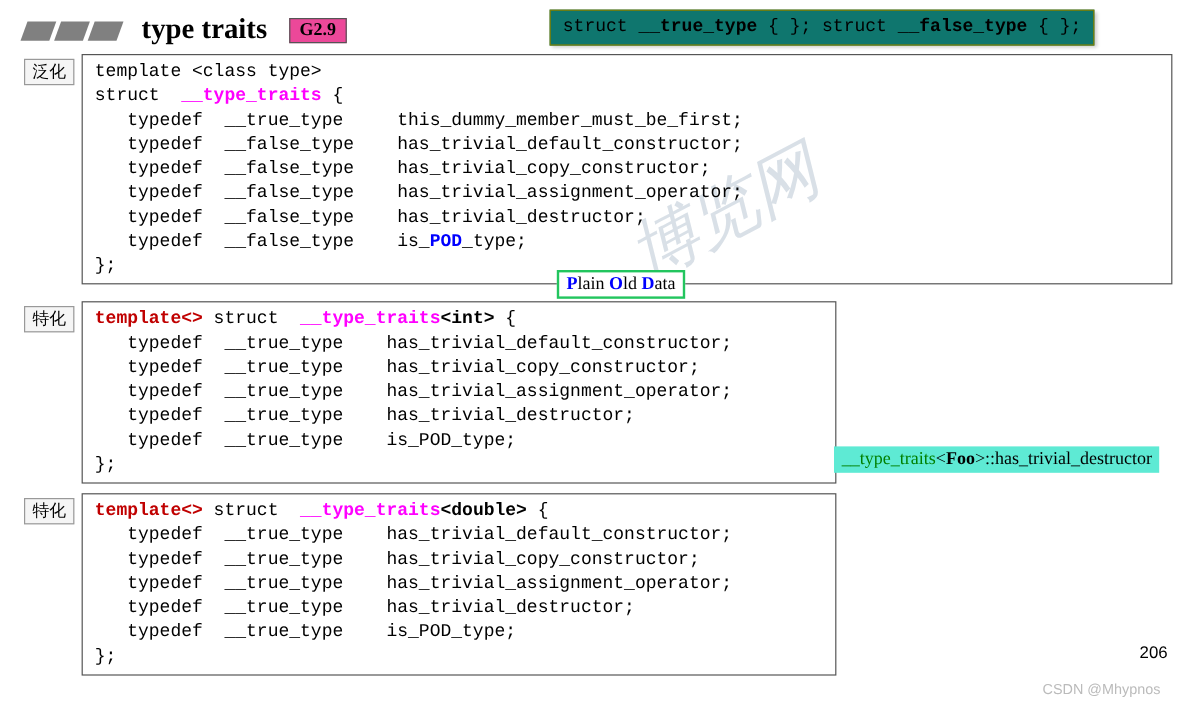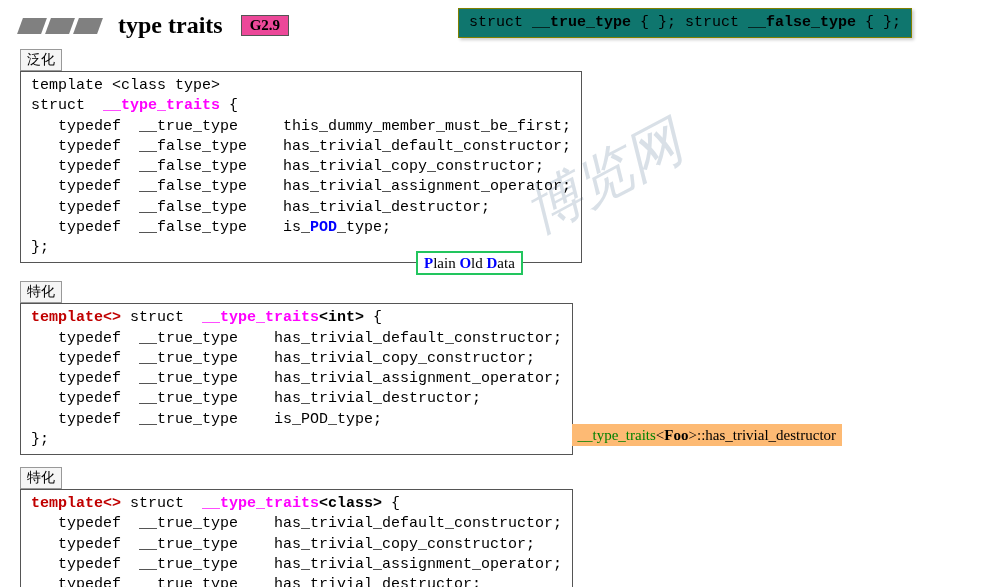--- a/index.html
+++ b/index.html
@@ -51,21 +51,20 @@
     padding: 4px 10px;
     font-family: "Courier New", monospace;
     font-size: 15px;
     line-height: 1.35;
     box-shadow: 2px 2px 3px rgba(0,0,0,0.2);
   }
   .row {
     display: flex;
     align-items: flex-start;
     margin-bottom: 8px;
-    flex-direction: column;
   }
   .tag {
     border: 1px solid #999;
     background: #f5f5f5;
     padding: 1px 6px;
     font-size: 14px;
     margin-right: 6px;
     margin-top: 4px;
     font-family: "SimSun", "MS Mincho", serif;
     flex-shrink: 0;
@@ -93,21 +92,21 @@
     background: #fff;
     border: 2px solid #22c55e;
     padding: 0 6px;
     font-family: Georgia, serif;
     font-size: 15px;
     left: 395px;
     bottom: -13px;
   }
   .example-label {
     position: absolute;
-    background: #fdba74;
+    background: #5eead4;
     padding: 1px 6px;
     font-family: Georgia, serif;
     font-size: 15px;
     right: -270px;
     bottom: 8px;
     white-space: nowrap;
     text-align: right;
   }
   .page-num {
     position: absolute;
@@ -175,21 +174,21 @@
    typedef  __true_type    has_trivial_copy_constructor;
    typedef  __true_type    has_trivial_assignment_operator;
    typedef  __true_type    has_trivial_destructor;
    typedef  __true_type    is_POD_type;
 };</span>
 <div class="example-label"><span class="green">__type_traits</span><span>&lt;</span><span class="bold">Foo</span><span>&gt;::has_trivial_destructor</span></div></div>
 </div>
 
 <div class="row" style="padding-right:280px;">
   <div class="tag">特化</div>
-  <div class="code"><span class="tpl">template&lt;&gt;</span><span> struct  </span><span class="tt">__type_traits</span><span class="bold">&lt;</span><span class="bold">class</span><span class="bold">&gt;</span><span> {
+  <div class="code"><span class="tpl">template&lt;&gt;</span><span> struct  </span><span class="tt">__type_traits</span><span class="bold">&lt;</span><span class="bold">double</span><span class="bold">&gt;</span><span> {
    typedef  __true_type    has_trivial_default_constructor;
    typedef  __true_type    has_trivial_copy_constructor;
    typedef  __true_type    has_trivial_assignment_operator;
    typedef  __true_type    has_trivial_destructor;
    typedef  __true_type    is_POD_type;
 };</span></div>
 </div>
 
 <div class="page-num">206</div>
 <div class="watermark-bottom">CSDN @Mhypnos</div>

